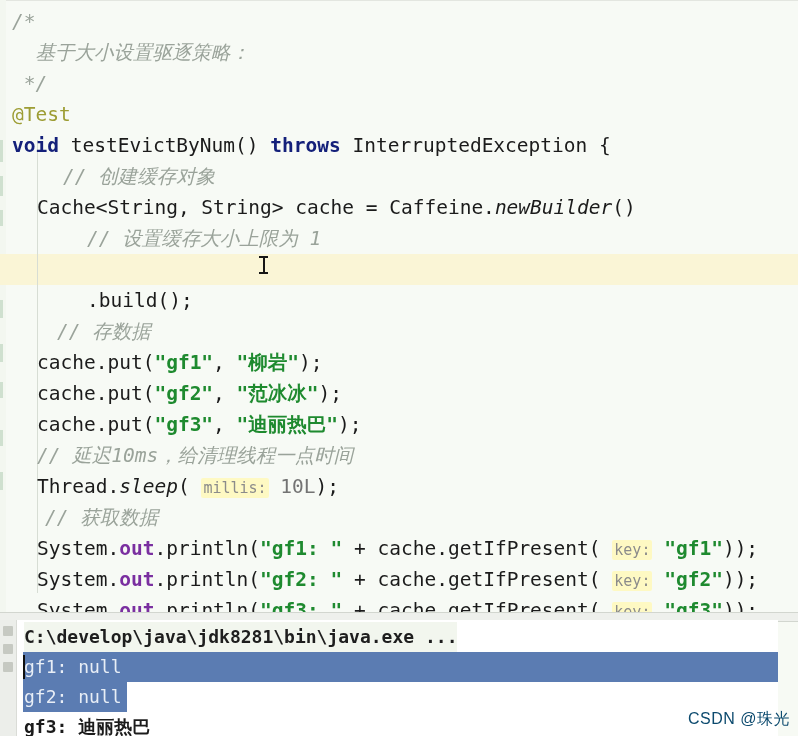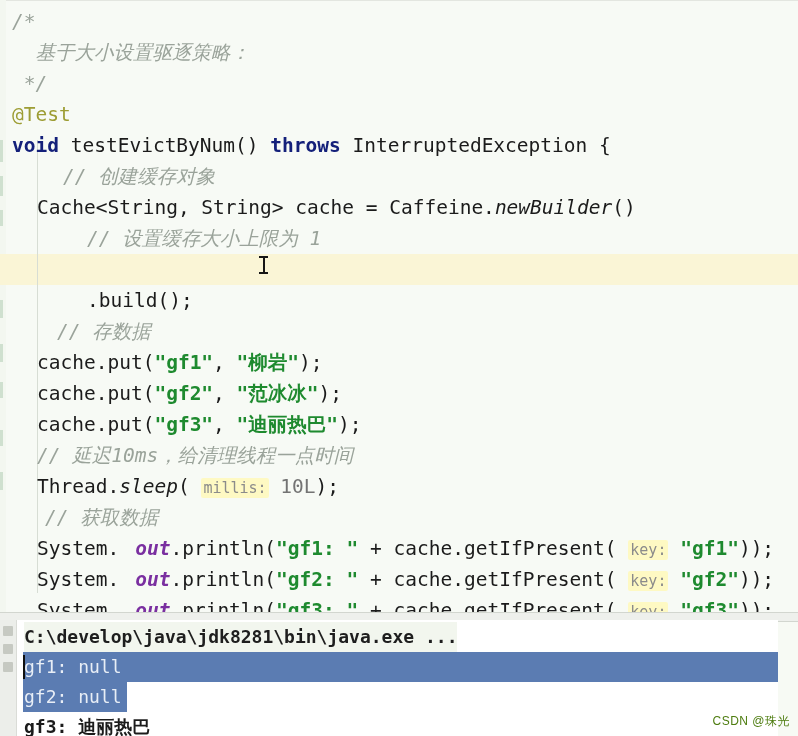--- a/index.html
+++ b/index.html
@@ -82,21 +82,21 @@
     letter-spacing: 0px;
   }
 
   
   .t-comment   { color: #9aa39a; font-style: italic; }
   .t-annot     { color: #9d9d34; }
   .t-kw        { color: #14207a; font-weight: bold; }
   .t-plain     { color: #1b1b1b; }
   .t-str       { color: #1e8a2f; font-weight: bold; }
   .t-num       { color: #737373; }
-  .t-static    { color: #7a2fa0; font-style: italic; font-weight: bold; margin-left: 16px; }
+  .t-static    { color: #7a2fa0; font-weight: bold; }
   .t-italic    { color: #1b1b1b; font-style: italic; }
   .t-hint      {
     color: #8b8b8b;
     background: #fef9c3;
     font-size: 15px;
     font-style: normal;
     border-radius: 2px;
     padding: 1px 2px;
   }
   .t-sel {
@@ -200,22 +200,22 @@
     background: #101010;
     z-index: 4;
   }
 
   
   #watermark {
     position: absolute;
     right: 8px;
     bottom: 6px;
     font-family: "Liberation Sans", sans-serif;
-    font-size: 12px;
-    color: #4d7c0f;
+    font-size: 16px;
+    color: #0c4a6e;
     letter-spacing: 0.5px;
     user-select: none;
   }
 
   
   .hairline {
     position: absolute;
     left: 0;
     width: 798px;
     height: 1px;

